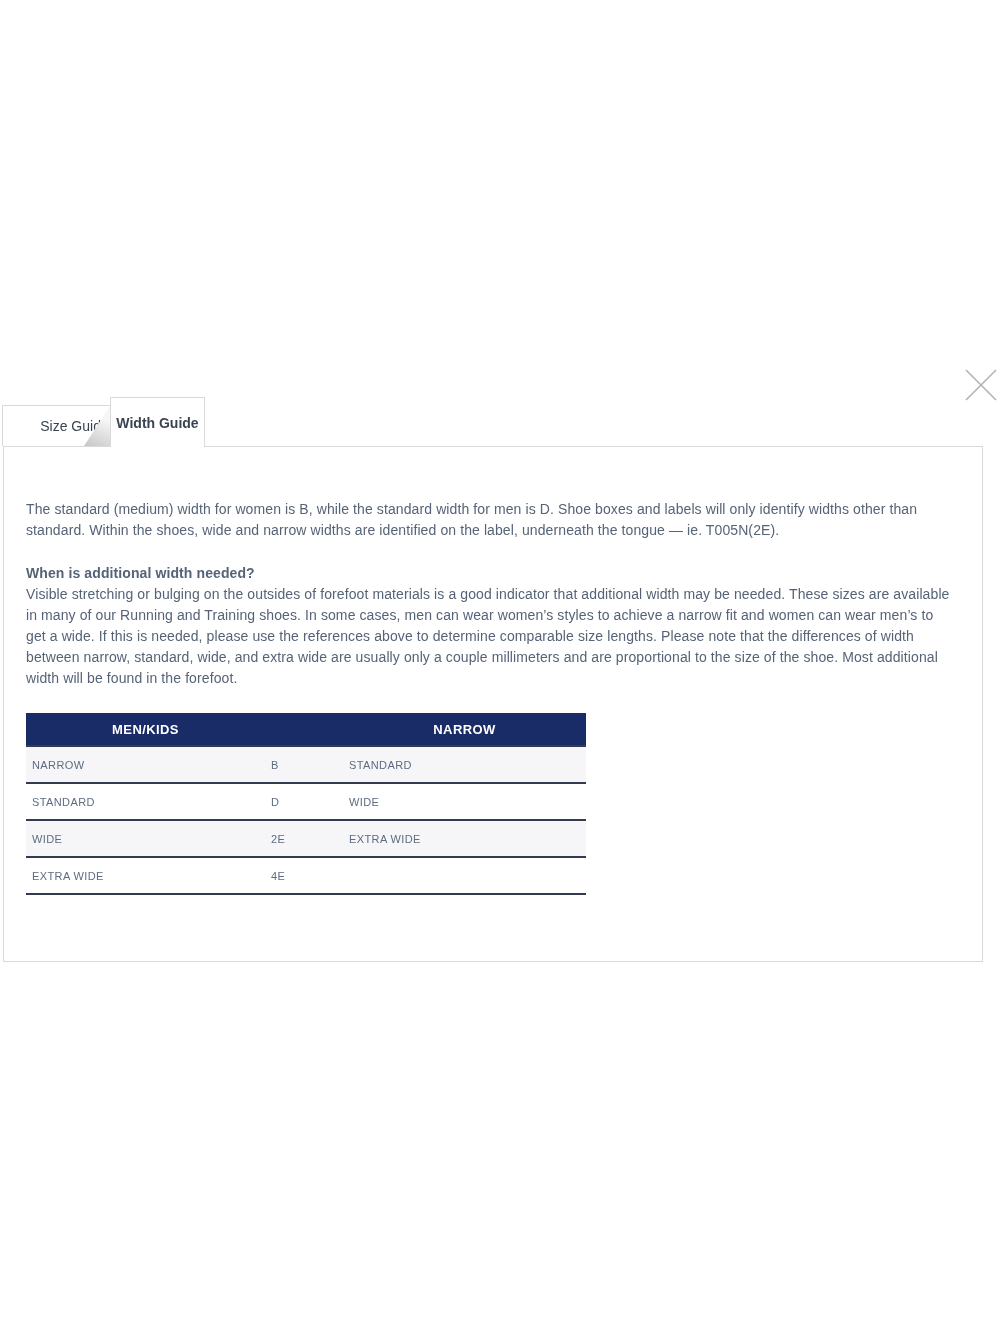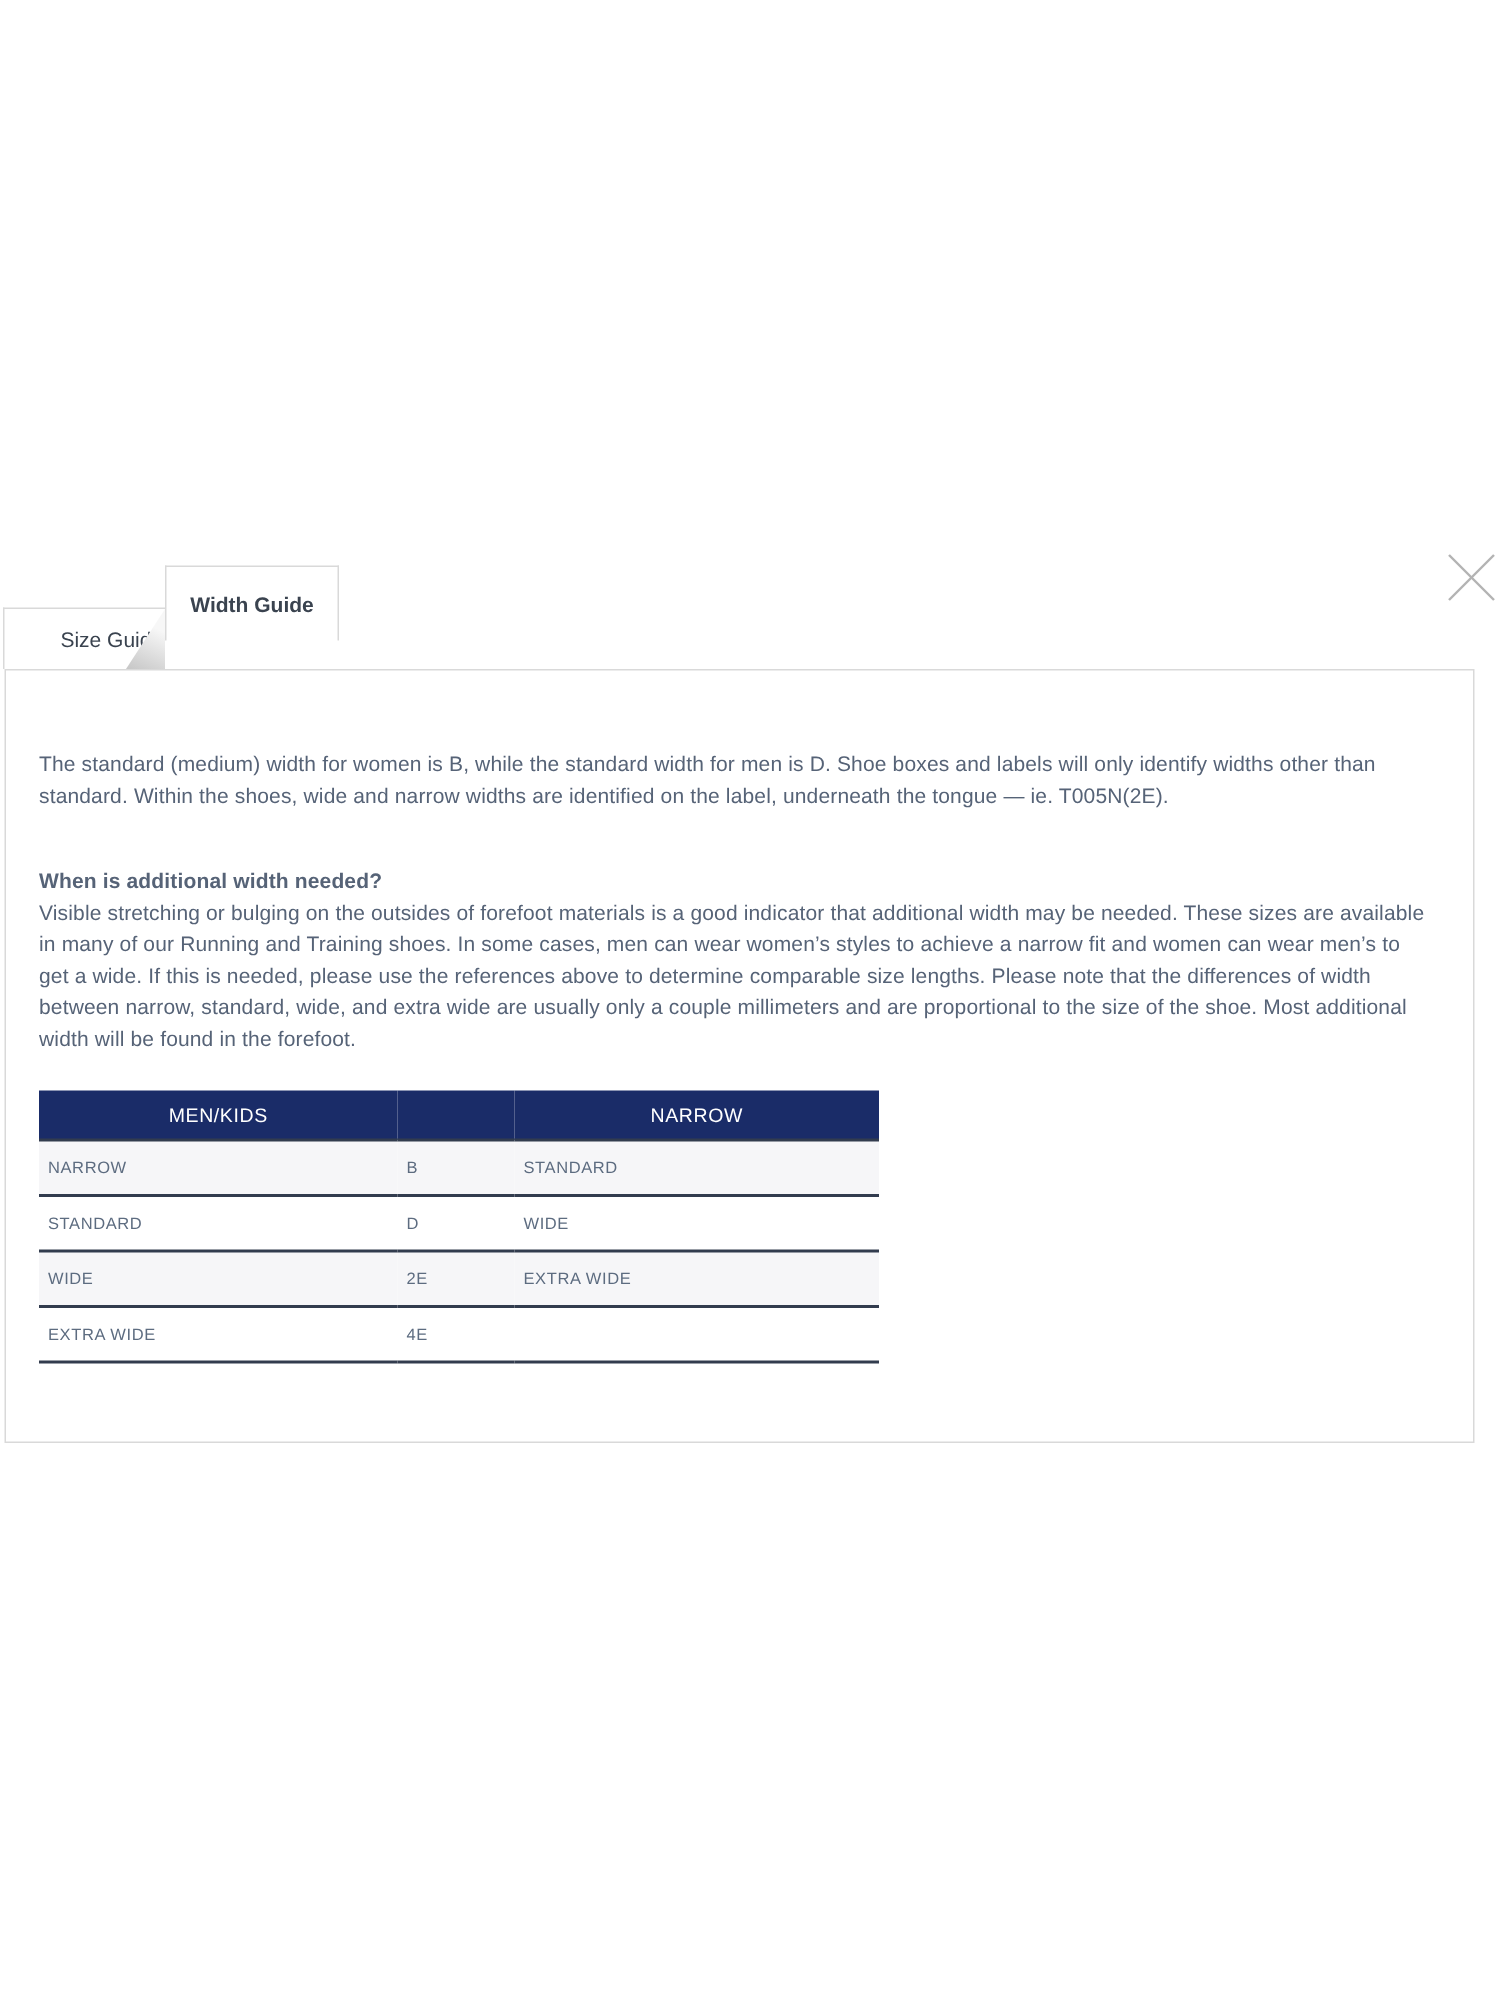--- a/index.html
+++ b/index.html
@@ -27,45 +27,45 @@
     left:2px;top:405px;width:108px;height:41px;
     border-top:1px solid var(--border);border-left:1px solid var(--border);
     font-weight:400;z-index:1;padding-left:36px;
   }
   .tab-inactive::after{
     content:"";position:absolute;right:0;top:0;width:26px;height:100%;
     background:linear-gradient(205deg,#f7f7f7 30%,#c6c6c6 100%);
     clip-path:polygon(100% 0,100% 100%,0 100%);
   }
   .tab-active{
-    left:110px;top:377px;width:116px;height:50px;
+    left:110px;top:397px;width:95px;height:50px;
     border:1px solid var(--border);border-bottom:none;
     font-weight:700;z-index:3;
   }
   
   .panel{
     position:absolute;left:3px;top:446px;width:980px;height:516px;
     border:1px solid var(--border);background:#ffffff;z-index:2;
     padding:52px 40px 0 22px;
   }
   .intro,.section-body{
     color:var(--body-text);font-size:14px;line-height:21px;width:925px;
     letter-spacing:.1px;
   }
   .section-heading{
     color:var(--body-text);font-size:14px;line-height:21px;font-weight:700;
-    margin-top:36px;letter-spacing:.1px;
+    margin-top:22px;letter-spacing:.1px;
   }
   
   table.width-table{
     border-collapse:collapse;margin-top:24px;width:560px;table-layout:fixed;
   }
   table.width-table thead th{
     background:var(--navy);color:var(--header-text);
-    font-size:13px;font-weight:400;letter-spacing:.4px;
+    font-size:13px;font-weight:700;letter-spacing:.4px;
     height:33px;text-align:center;border-bottom:2px solid var(--sep);
   }
   table.width-table td{
     height:37px;font-size:11px;letter-spacing:.4px;color:#5d6c80;
     padding-left:6px;text-align:left;border-bottom:2px solid var(--sep);
     vertical-align:middle;
   }
   table.width-table tbody tr:nth-child(odd){background:var(--row-alt);}
   .col1{width:239px;} .col2{width:78px;} .col3{width:243px;}
 </style>

